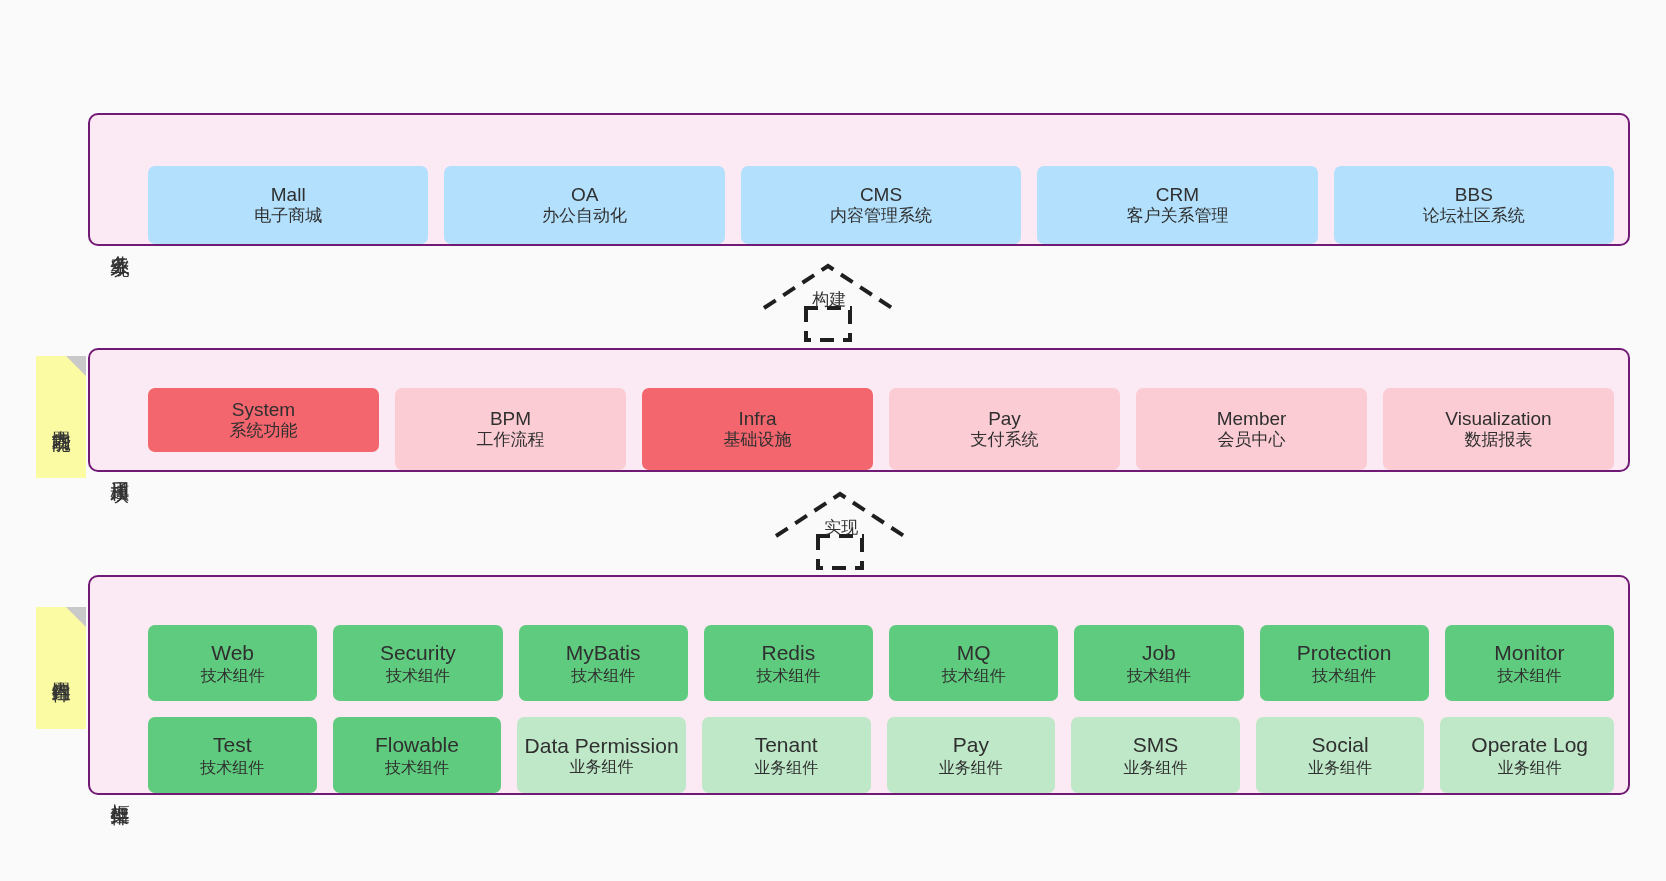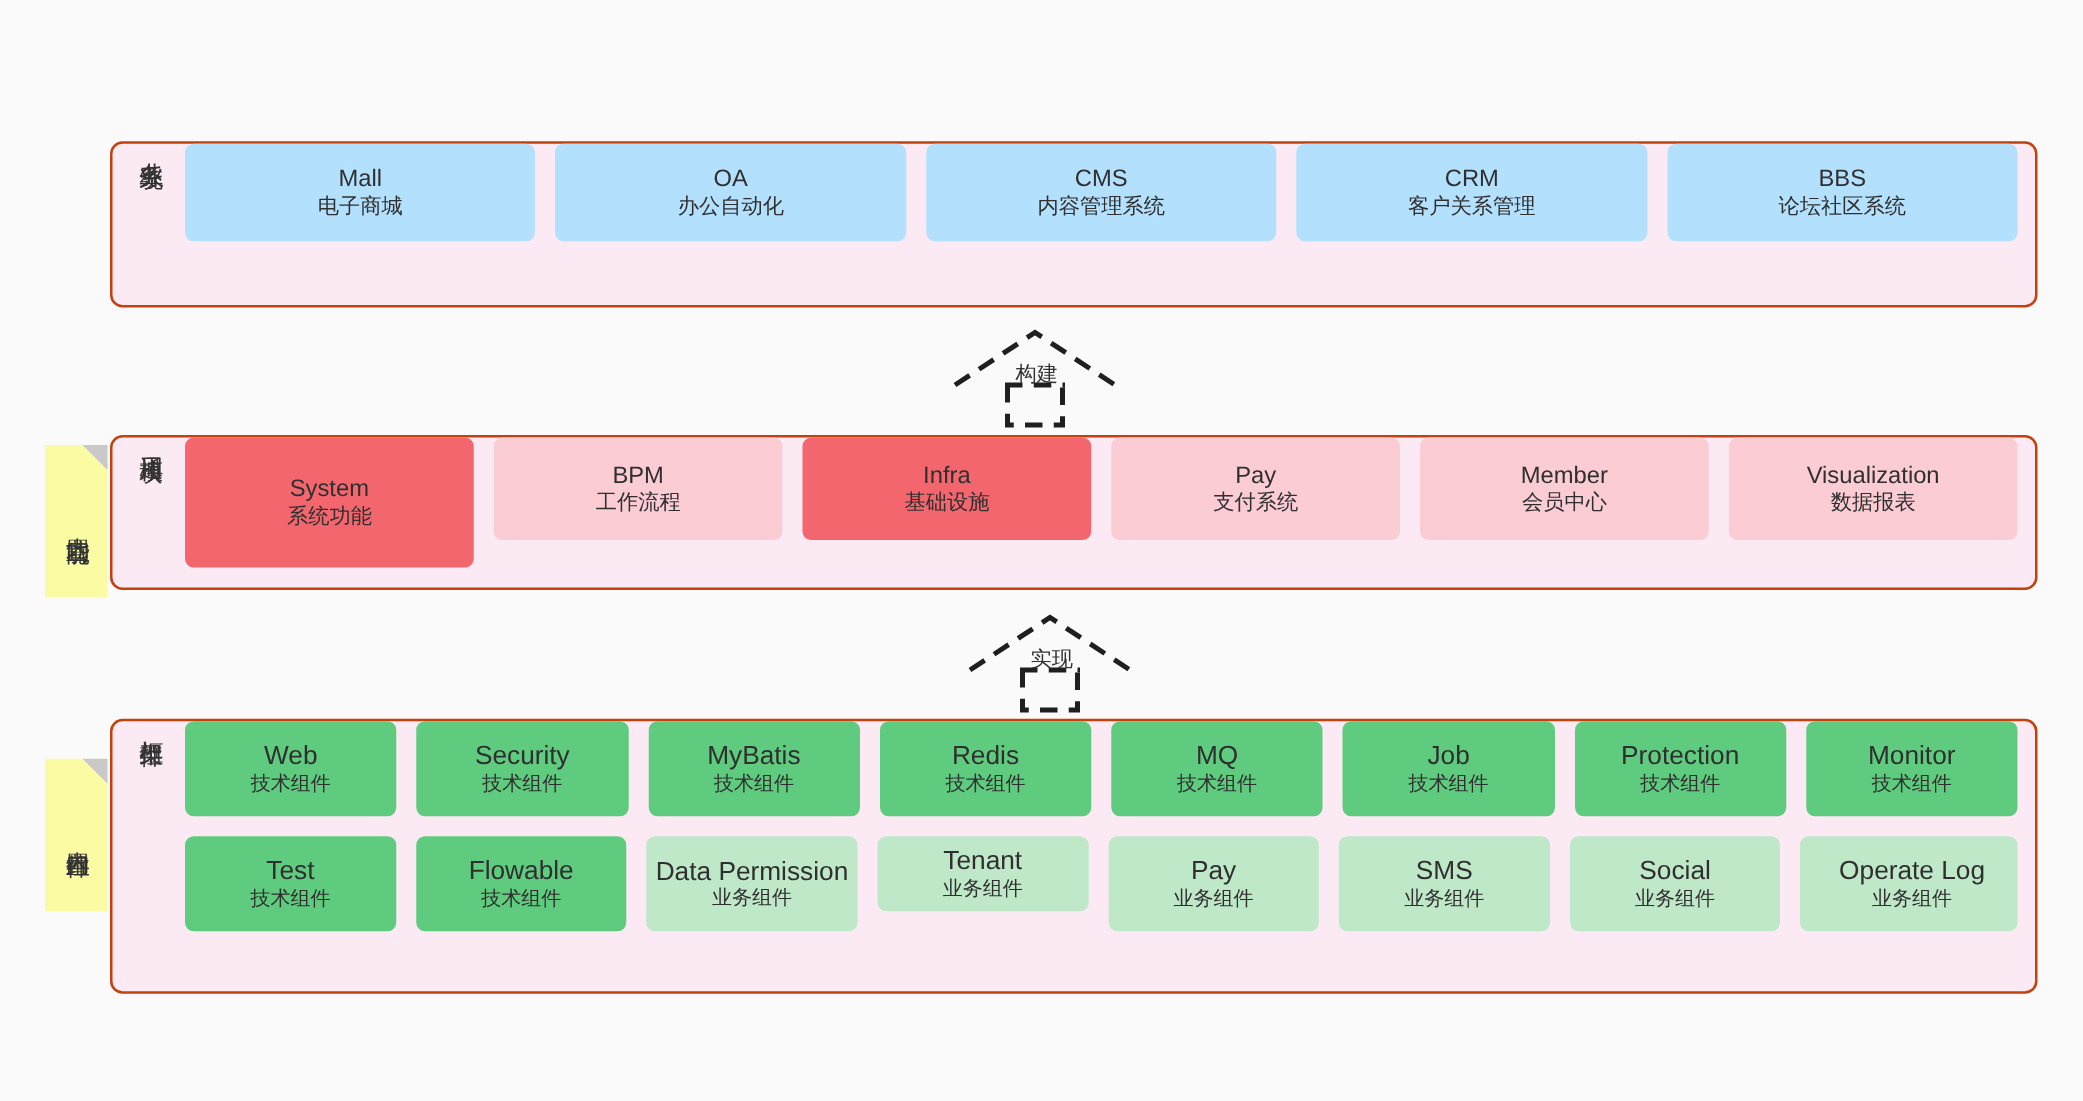--- a/index.html
+++ b/index.html
@@ -11,24 +11,24 @@
     overflow:hidden;
     position:relative;
   }
   .canvas{position:absolute;inset:0;}
 
   
   .layer{
     position:absolute;
     box-sizing:border-box;
     background:#fbeaf4;
-    border:2px solid #c2410c;
+    border:2px solid #701a75;
     border-radius:10px;
     display:flex;
-    align-items:flex-start;
+    align-items:flex-end;
   }
   .layer-label{
     flex:0 0 auto;
     width:40px;
     display:flex;
     align-items:center;
     justify-content:center;
     font-size:19px;
     line-height:1.16;
     letter-spacing:1px;
@@ -158,21 +158,21 @@
 
   <div class="note" style="left:36px;top:356px;width:50px;height:122px;">
     <span>内置功能</span>
     <span class="fold"></span>
   </div>
 
   <div class="layer" id="layer-module" style="left:88px;top:348px;width:1542px;height:124px;">
     <div class="layer-label">通用模块</div>
     <div class="layer-body">
       <div class="row">
-        <div class="card c-red" style="height:104px;">
+        <div class="card c-red" style="height:64px;">
           <span class="en">System</span>
           <span class="cn">系统功能</span>
         </div>
         <div class="card c-pink" style="height:82px;">
           <span class="en">BPM</span>
           <span class="cn">工作流程</span>
         </div>
         <div class="card c-red" style="height:82px;">
           <span class="en">Infra</span>
           <span class="cn">基础设施</span>
@@ -252,21 +252,21 @@
           <span class="cn">技术组件</span>
         </div>
         <div class="card small c-green" style="height:76px;">
           <span class="en">Flowable</span>
           <span class="cn">技术组件</span>
         </div>
         <div class="card small c-lgreen" style="height:76px;">
           <span class="en" style="line-height:1.1;">Data Permission</span>
           <span class="cn">业务组件</span>
         </div>
-        <div class="card small c-lgreen" style="height:60px;">
+        <div class="card small c-lgreen" style="height:76px;">
           <span class="en">Tenant</span>
           <span class="cn">业务组件</span>
         </div>
         <div class="card small c-lgreen" style="height:76px;">
           <span class="en">Pay</span>
           <span class="cn">业务组件</span>
         </div>
         <div class="card small c-lgreen" style="height:76px;">
           <span class="en">SMS</span>
           <span class="cn">业务组件</span>

